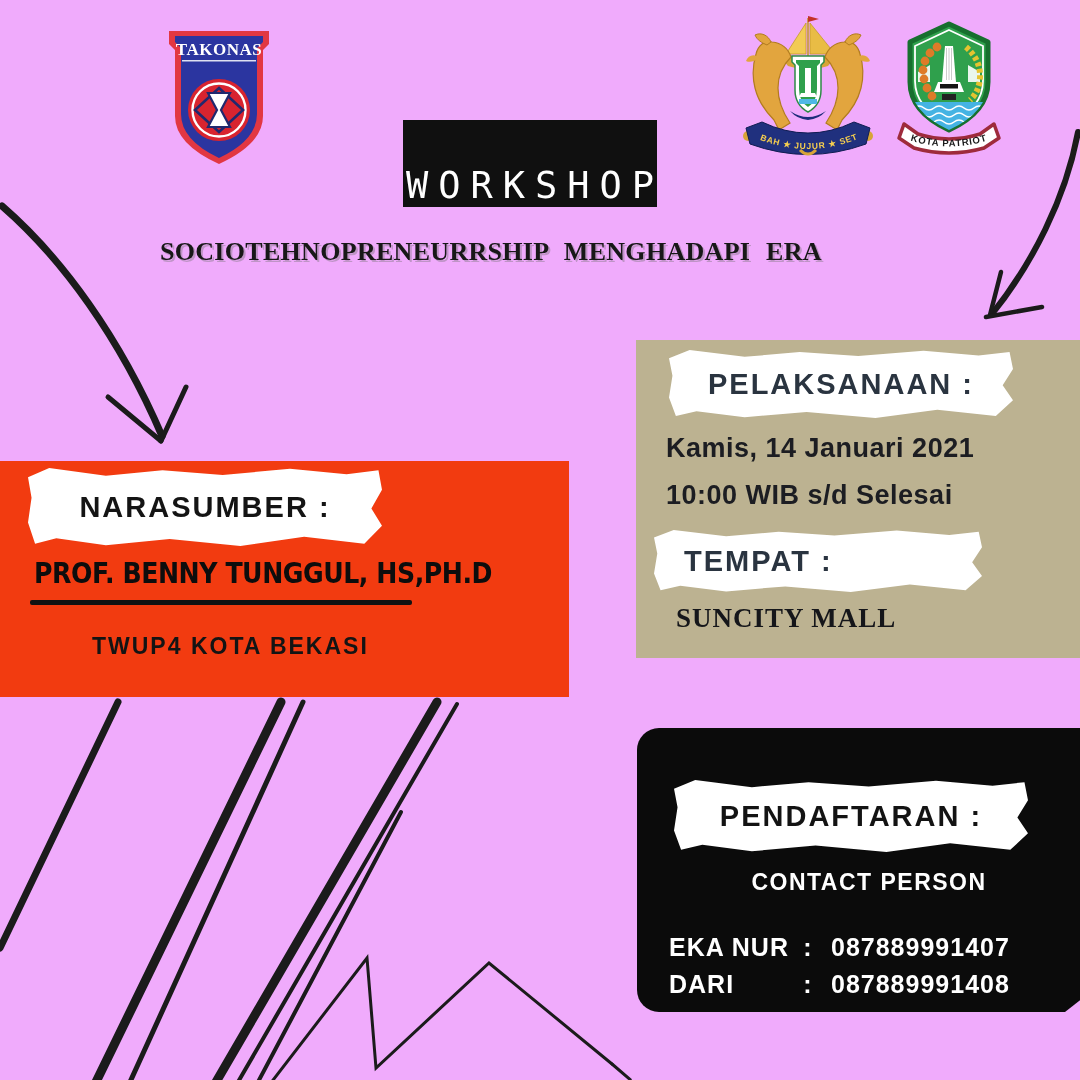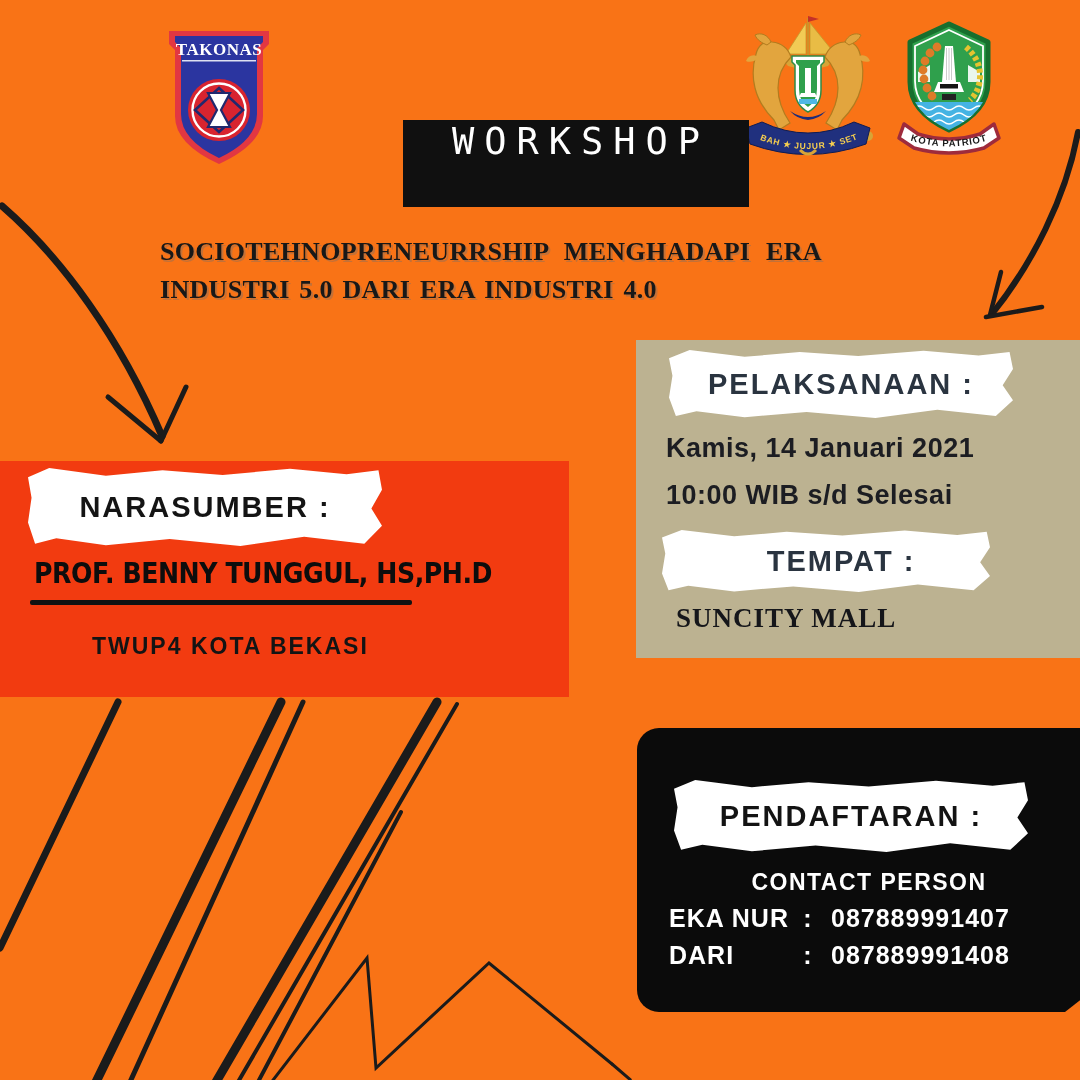--- a/index.html
+++ b/index.html
@@ -1,27 +1,27 @@
 <!DOCTYPE html>
 <html style="--orange: #F23B10; --tan: #BCB291; --box-black: #0B0B0B; --banner-black: #101010; --label-dark: #2A3440; --ink: #1A1A1A; --white: #FFFFFF;"><head>
 <meta charset="utf-8">
 <style>
   html,body{margin:0;padding:0;background:#ffffff;}
   .poster{
-    position:relative;width:1080px;height:1080px;background:#f97316;overflow:hidden;
+    position:relative;width:1080px;height:1080px;background:#f0abfc;overflow:hidden;
     font-family:"Liberation Sans",sans-serif;
   }
   .abs{position:absolute;}
   svg{display:block;}
   
   .decor{position:absolute;left:0;top:0;width:1080px;height:1080px;pointer-events:none;}
   
   .workshop-banner{
-    left:403px;top:120px;width:346px;height:87px;background:var(--banner-black);
-    display:flex;align-items:flex-start;justify-content:center;
+    left:403px;top:120px;width:254px;height:87px;background:var(--banner-black);
+    display:flex;align-items:flex-end;justify-content:center;
   }
   .workshop-banner span{
     color:#fff;font-family:"DejaVu Sans Mono",monospace;font-size:37px;
     letter-spacing:10px;text-indent:10px;font-weight:400;
   }
   
   .title{
     left:160px;top:233px;width:820px;color:#181818;
     font-family:"Liberation Serif",serif;font-weight:bold;font-size:26px;line-height:38px;
     letter-spacing:.3px;text-shadow:2px 2px 0 rgba(110,110,110,.38);
@@ -44,21 +44,21 @@
                       100% 28%,97% 52%,100% 74%,95% 97%,78% 88%,60% 100%,40% 91%,
                       22% 99%,8% 90%,2% 97%,0% 70%);
   }
   .brush .label{
     font-weight:600;letter-spacing:2px;font-size:29px;white-space:nowrap;
   }
   .b-nara{left:28px;top:7px;width:354px;height:78px;}
   .b-nara .label{color:#141414;}
   .b-pel{left:33px;top:10px;width:344px;height:68px;}
   .b-pel .label,.b-tempat .label{color:var(--label-dark);}
-  .b-tempat{left:26px;top:190px;width:328px;height:62px;justify-content:center;padding-left:30px;box-sizing:border-box;}
+  .b-tempat{left:18px;top:190px;width:328px;height:62px;justify-content:flex-start;padding-left:30px;box-sizing:border-box;}
   .b-pend{left:37px;top:52px;width:354px;height:72px;}
   .b-pend .label{color:#131313;}
   
   .speaker{
     left:34px;top:96px;position:absolute;color:#0d0d0d;white-space:nowrap;
     font-family:"DejaVu Sans",sans-serif;font-weight:bold;font-size:28px;letter-spacing:-.5px;
     transform:scaleX(.9);transform-origin:left center;
   }
   .speaker-underline{left:30px;top:139px;position:absolute;width:382px;height:5px;background:#121212;border-radius:2px;}
   .org{
@@ -72,21 +72,21 @@
     left:40px;top:263px;position:absolute;color:#15161a;
     font-family:"Liberation Serif",serif;font-weight:bold;font-size:27px;letter-spacing:1px;white-space:nowrap;
   }
   
   .contact-label{
     position:absolute;left:0;top:141px;width:100%;text-align:center;
     color:#fff;font-weight:600;font-size:23px;letter-spacing:1.5px;
   }
   .contact-rows{position:absolute;left:32px;top:176px;color:#fff;font-weight:bold;font-size:25px;letter-spacing:1px;}
   .contact-row{display:flex;align-items:baseline;height:37px;white-space:nowrap;}
-  .c-name{display:inline-block;width:128px;}
+  .c-name{display:inline-block;width:128px;margin-top:29px;}
   .c-sep{display:inline-block;width:22px;text-align:center;}
   .c-phone{display:inline-block;margin-left:12px;}
   
   .logo{position:absolute;}
   .logo-takonas{left:164px;top:28px;}
   .logo-kab{left:738px;top:12px;}
   .logo-kota{left:896px;top:20px;}
 </style>
 </head>
 <body>
@@ -207,21 +207,20 @@
       </text>
     </svg>
   </div>
 
   <div class="abs workshop-banner">
     <span>WORKSHOP</span>
   </div>
 
   <div class="abs title">
     <div class="l1">SOCIOTEHNOPRENEURRSHIP MENGHADAPI ERA</div>
-    <div class="l2">INDUSTRI 5.0 DARI ERA INDUSTRI 4.0</div>
   </div>
 
   <section class="box box-orange">
     <div class="brush b-nara">
       <span class="label">NARASUMBER :</span>
     </div>
     <div class="speaker">PROF. BENNY TUNGGUL, HS,PH.D</div>
     <div class="speaker-underline"></div>
     <div class="org">TWUP4 KOTA BEKASI</div>
   </section>

